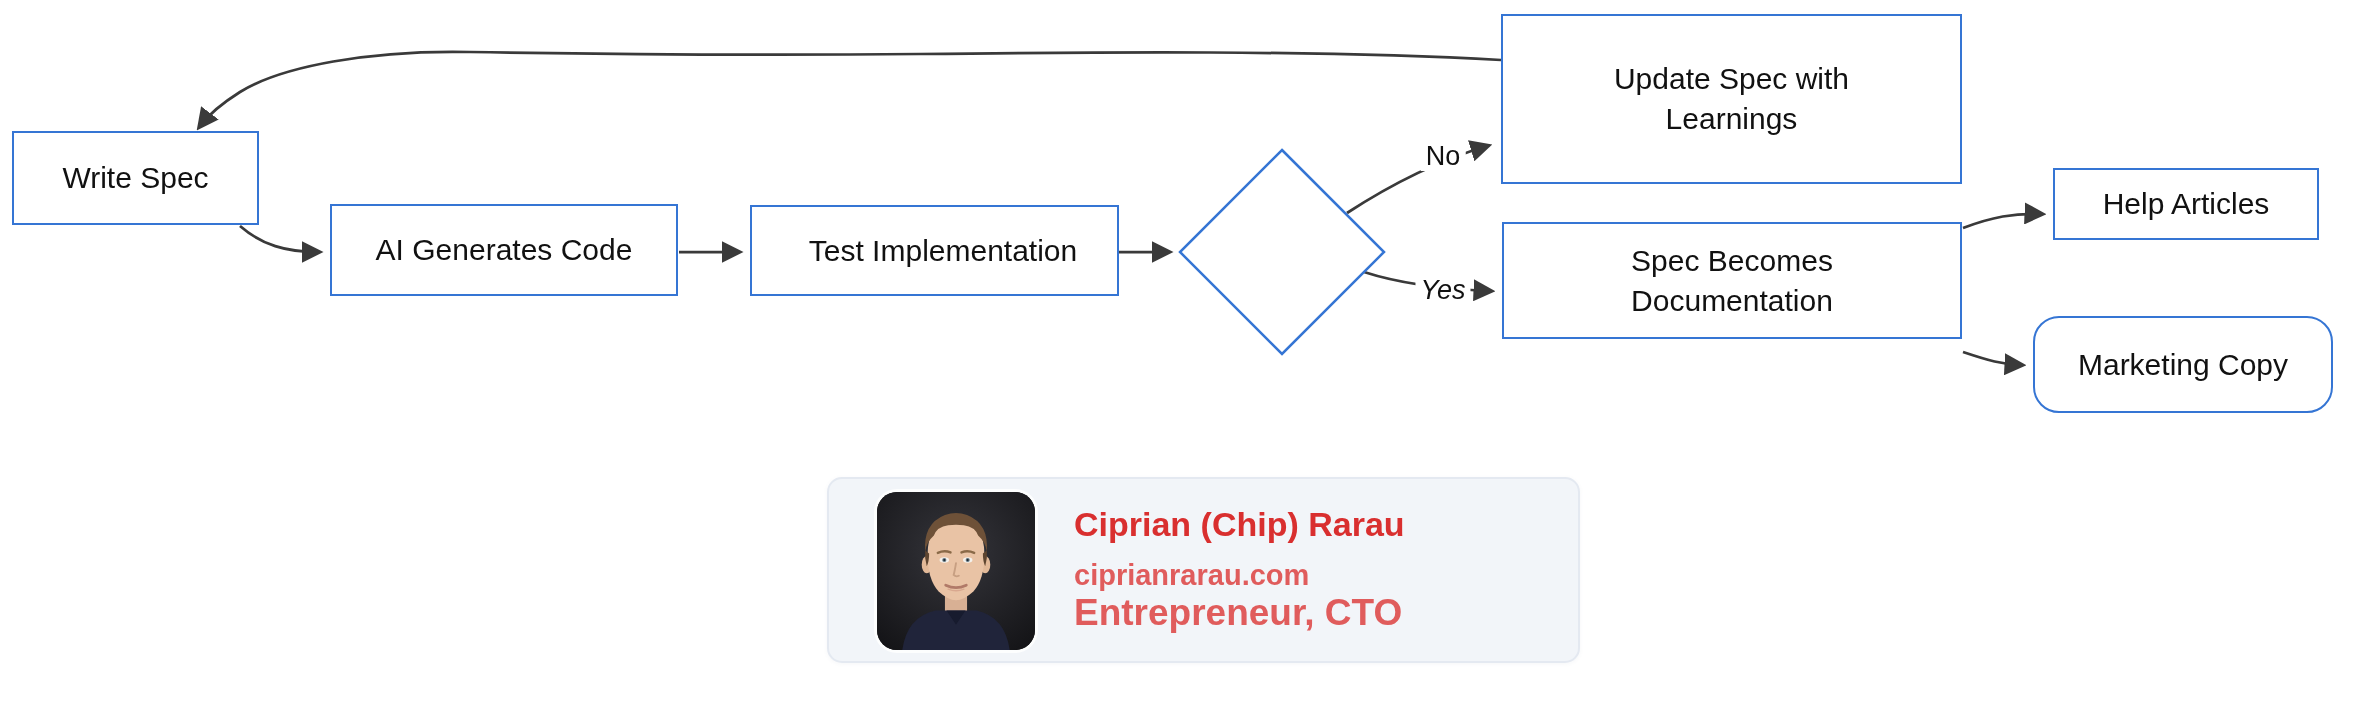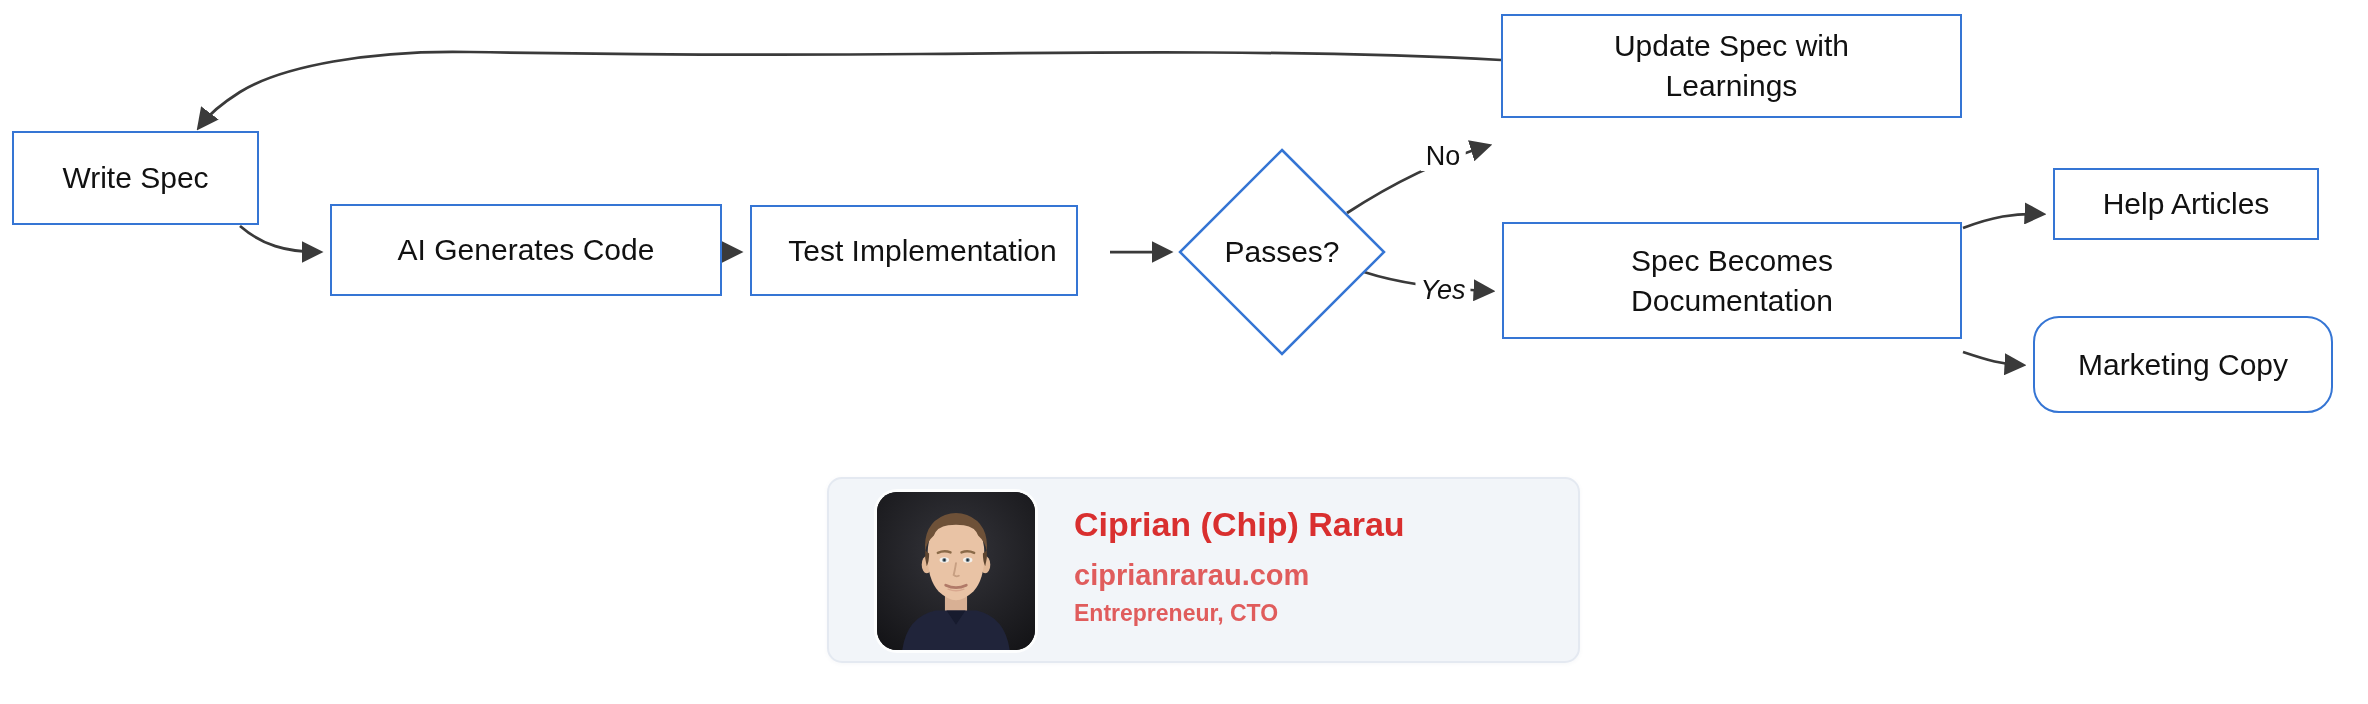--- a/index.html
+++ b/index.html
@@ -59,21 +59,21 @@
   .card-name{
     color:var(--name-text,#d92f2f);
     font-size:34px;font-weight:bold;line-height:38px;margin:0 0 16px 0;
   }
   .card-site{
     color:var(--secondary-text,#e05c5c);
     font-size:29px;font-weight:bold;line-height:32px;margin:0 0 6px 0;
   }
   .card-title{
     color:var(--secondary-text,#e05c5c);
-    font-size:23px;font-weight:bold;line-height:32px;margin:0;
+    font-size:37px;font-weight:bold;line-height:32px;margin:0;
   }
 </style>
 </head>
 <body>
 
 <div class="stage">
 
   <svg id="edge-layer" viewBox="0 0 2368 704" xmlns="http://www.w3.org/2000/svg">
     <defs>
       <marker id="arrow" viewBox="0 0 10 10" refX="7.5" refY="5" markerWidth="8" markerHeight="8" orient="auto-start-reverse">
@@ -97,33 +97,30 @@
 
     <path class="edge" d="M 1963 352 C 1990 361, 2001 364, 2021 365" marker-end="url(#arrow)"></path>
 
     <polygon class="diamond" points="1282,150 1384,252 1282,354 1180,252"></polygon>
   </svg>
 
   <div class="node" style="left:12px;top:131px;width:247px;height:94px;">
     <span class="node-label">Write Spec</span>
   </div>
 
-  <div class="node" style="left:330px;top:204px;width:392px;height:92px;">
+  <div class="node" style="left:330px;top:204px;width:348px;height:92px;">
     <span class="node-label">AI Generates Code</span>
   </div>
 
-  <div class="node" style="left:750px;top:205px;width:328px;height:91px;padding-left:17px;">
+  <div class="node" style="left:750px;top:205px;width:369px;height:91px;padding-left:17px;">
     <span class="node-label">Test Implementation</span>
   </div>
 
-  <div class="diamond-label" style="left:1180px;top:150px;width:204px;height:204px;">
-    <span>Passes?</span>
-  </div>
 
-  <div class="node wrap" style="left:1501px;top:14px;width:461px;height:104px;">
+  <div class="node wrap" style="left:1501px;top:14px;width:461px;height:170px;">
     <span class="node-label">Update Spec with Learnings</span>
   </div>
 
   <div class="node wrap" style="left:1502px;top:222px;width:460px;height:117px;">
     <span class="node-label">Spec Becomes Documentation</span>
   </div>
 
   <div class="node" style="left:2053px;top:168px;width:266px;height:72px;">
     <span class="node-label">Help Articles</span>
   </div>

